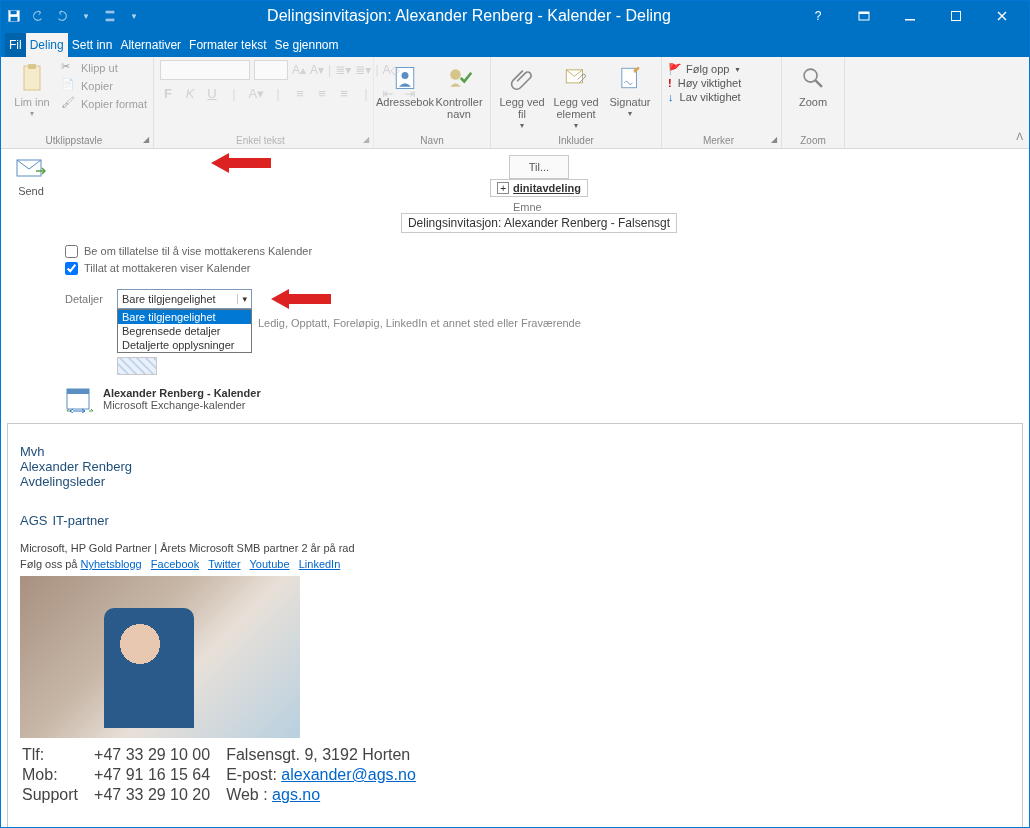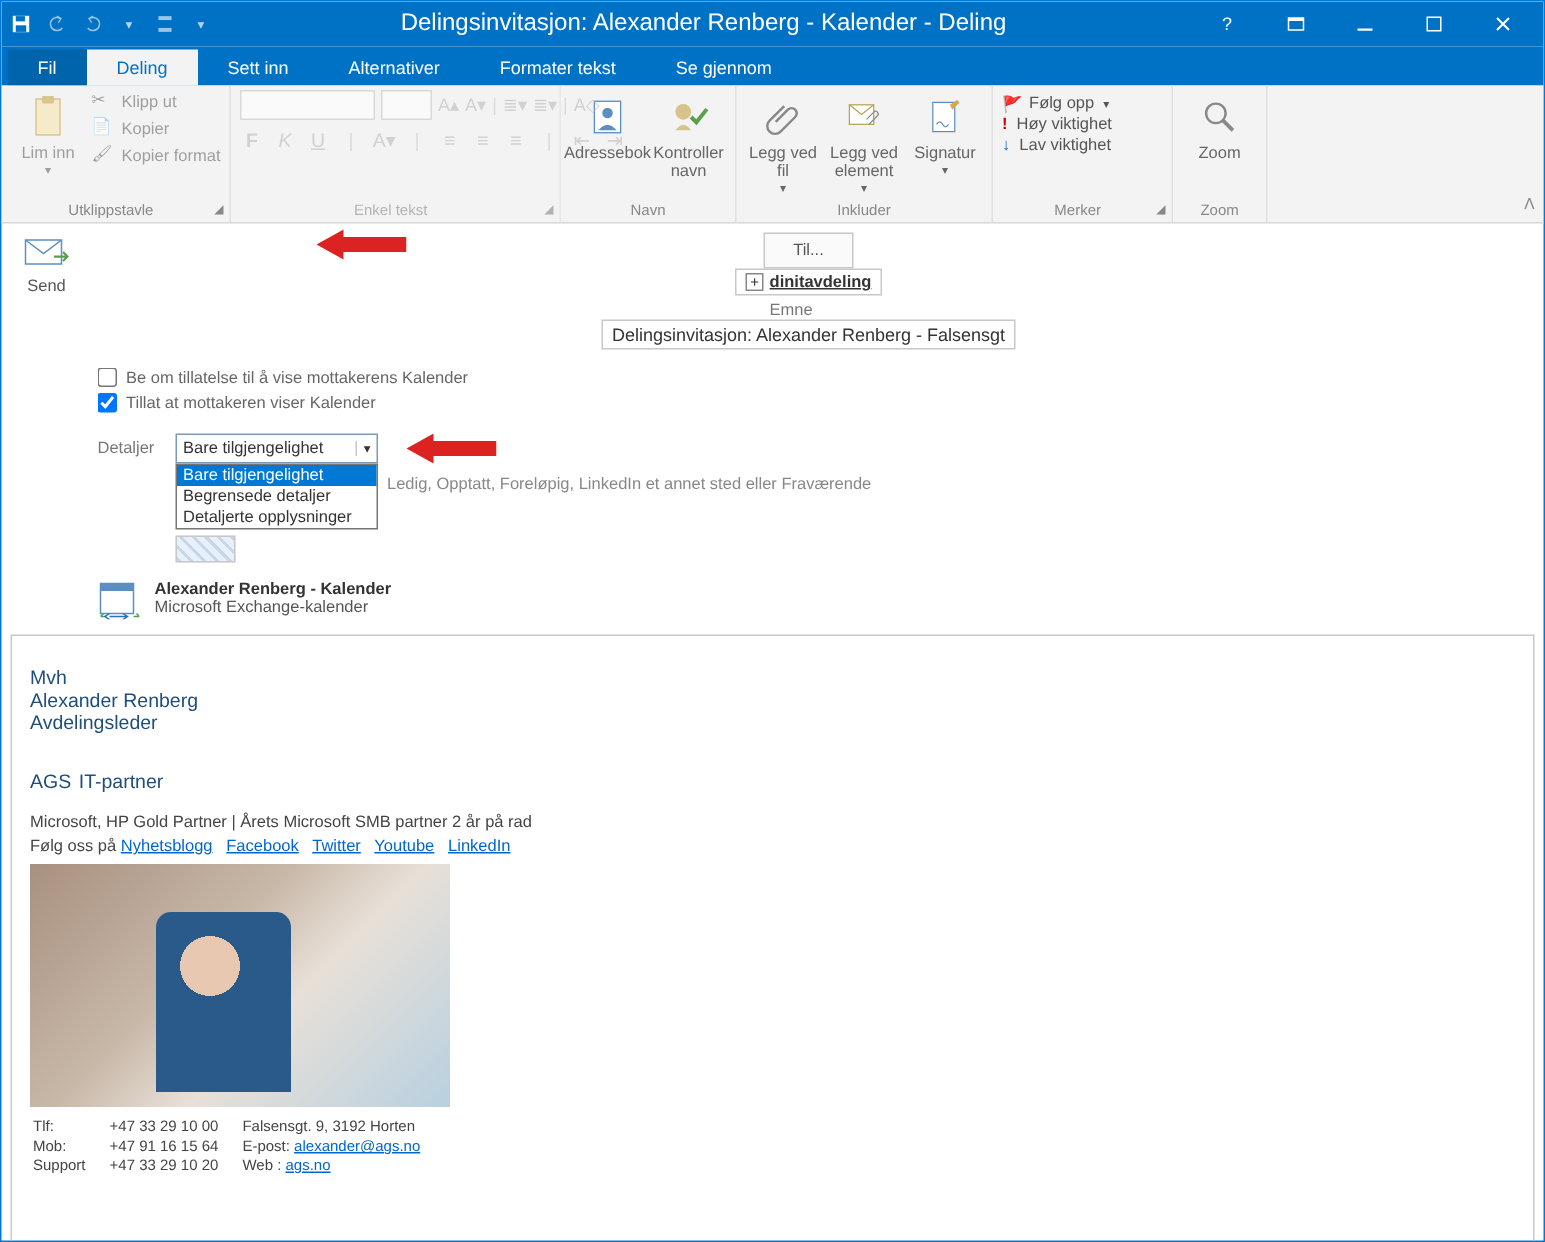--- a/index.html
+++ b/index.html
@@ -9,21 +9,21 @@
   .titlebar { height: 30px; background: #0072c6; color: #fff; display: flex; align-items: center; padding: 0 4px; }
   .titlebar .qat { display: flex; gap: 6px; align-items: center; }
   .titlebar .qat div { width: 18px; height: 18px; display: flex; align-items: center; justify-content: center; }
   .titlebar .title { flex: 1; text-align: center; font-size: 16px; }
   .titlebar .winbtns { display: flex; gap: 0; }
   .titlebar .winbtns div { width: 46px; height: 30px; display: flex; align-items: center; justify-content: center; }
   .icon-svg { width: 14px; height: 14px; }
 
   
   .tabrow { height: 26px; background: #0072c6; display: flex; align-items: flex-end; padding: 0 4px; }
-  .tab { padding: 5px 20px; color: #fff; font-size: 12px; cursor: pointer; }
+  .tab { padding: 5px 4px; color: #fff; font-size: 12px; cursor: pointer; }
   .tab.first { background: #0064ad; }
   .tab.active { background: #f3f3f3; color: #0072c6; }
 
   
   .ribbon { height: 92px; background: #f3f3f3; border-bottom: 1px solid #d9d9d9; display: flex; position: relative; }
   .group { border-right: 1px solid #e1e1e1; padding: 3px 6px 2px; display: flex; flex-direction: column; justify-content: space-between; }
   .group-label { font-size: 10px; color: #888; text-align: center; padding-top: 2px; }
   .group-body { flex: 1; display: flex; align-items: flex-start; gap: 4px; }
   .bigbtn { width: 50px; display: flex; flex-direction: column; align-items: center; justify-content: flex-start; gap: 2px; font-size: 11px; color: #666; text-align: center; line-height: 1.1; padding-top: 2px; }
   .bigbtn .glyph { width: 32px; height: 32px; display: flex; align-items: center; justify-content: center; }
@@ -50,21 +50,21 @@
   .send-col .glyph { width: 30px; height: 22px; }
   .fields-col { flex: 1; }
   .field-row { display: flex; align-items: center; margin-bottom: 4px; flex-direction: column; }
   .field-btn { width: 60px; height: 24px; border: 1px solid #c8c8c8; background: #fafafa; font-size: 11px; color: #555; text-align: center; line-height: 22px; cursor: pointer; }
   .field-label { width: 60px; font-size: 11px; color: #777; padding-left: 4px; }
   .field-input { flex: 1; height: 24px; border: 1px solid #c8c8c8; padding: 2px 6px; font-size: 12px; display: flex; align-items: center; }
   .plus-box { width: 12px; height: 12px; border: 1px solid #888; display: inline-flex; align-items: center; justify-content: center; font-size: 10px; margin-right: 4px; }
   .recipient { font-weight: bold; text-decoration: underline; font-size: 11px; text-align: right; }
 
   .opts { padding: 4px 6px 4px 64px; font-size: 11px; color: #666; }
-  .opts label { display: flex; align-items: center; gap: 6px; margin: 4px 0; }
+  .opts label { display: flex; align-items: flex-start; gap: 6px; margin: 4px 0; }
   .opts input[type=checkbox] { width: 13px; height: 13px; }
 
   .details-row { display: flex; align-items: flex-start; margin-top: 6px; padding-left: 64px; position: relative; }
   .details-label { width: 52px; font-size: 11px; color: #777; padding-top: 4px; }
   .details-select-wrap { position: relative; width: 135px; }
   .details-select { width: 135px; height: 20px; border: 1px solid #7a99b7; background: #fff; font-size: 11px; padding: 1px 4px; display: flex; justify-content: space-between; align-items: center; }
   .dropdown-list { position: absolute; top: 20px; left: 0; width: 135px; border: 1px solid #767676; background: #fff; z-index: 10; }
   .dropdown-list div { padding: 1px 4px; font-size: 11px; }
   .dropdown-list div.sel { background: #0078d4; color: #fff; }
   .hint { font-size: 11px; color: #888; margin-top: 28px; margin-left: 6px; }
@@ -80,21 +80,21 @@
 
   
   .mailbody { border: 1px solid #c8c8c8; margin: 4px 6px 6px; padding: 20px 12px; height: 450px; font-size: 13px; color: #1f4e79; overflow: hidden; }
   .mailbody .company { font-size: 18px; font-weight: 600; margin-top: 20px; }
   .mailbody .company span { font-size: 13px; font-weight: normal; }
   .mailbody .tagline { font-size: 11px; color: #444; margin-top: 12px; }
   .mailbody .follow { font-size: 11px; color: #444; margin-top: 4px; }
   .mailbody a { color: #0066cc; text-decoration: underline; }
   .imgph { width: 280px; height: 162px; background: linear-gradient(135deg,#a89080 0%,#c8b8a8 40%,#e8e0d8 60%,#b8d0e0 100%); margin-top: 6px; position: relative; }
   .imgph::after { content:""; position:absolute; left:30%; top:20%; width:90px; height:120px; background: radial-gradient(circle at 40% 30%, #e8c8b0 0 20px, transparent 20px), linear-gradient(#2a5a8a,#2a5a8a); border-radius: 10px 10px 0 0; }
-  .contacts { font-size: 10px; color: #444; margin-top: 6px; }
+  .contacts { font-size: 16px; color: #444; margin-top: 6px; }
   .contacts td { padding-right: 14px; }
 
   .disabled { opacity: 0.6; }
 </style>
 </head>
 <body>
 
 <div class="titlebar">
   <div class="qat">
     <div>

